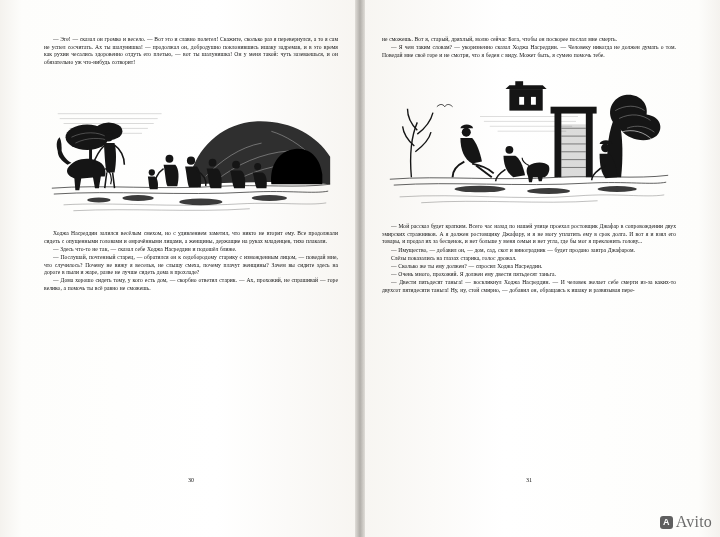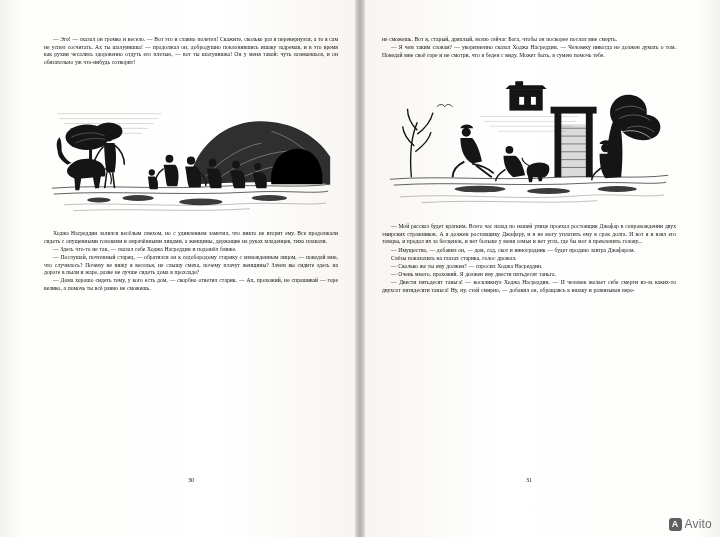--- a/index.html
+++ b/index.html
@@ -102,22 +102,22 @@
     width: 13px; height: 13px;
     border-radius: 3px;
     background: #2b2b2b;
     color: #fff;
     font-family: "Liberation Sans", sans-serif;
     font-size: 9px;
     font-weight: bold;
     display: flex; align-items: center; justify-content: center;
   }
   .wm-text {
-    font-family: Liberation Sans, sans-serif;
-    font-size: 12px;
+    font-family: Liberation Serif, serif;
+    font-size: 16px;
     color: #3a3a3a;
     letter-spacing: 0.2px;
   }
 </style>
 </head>
 <body>
 
 <div class="book">
 
   <div class="page page-left">

